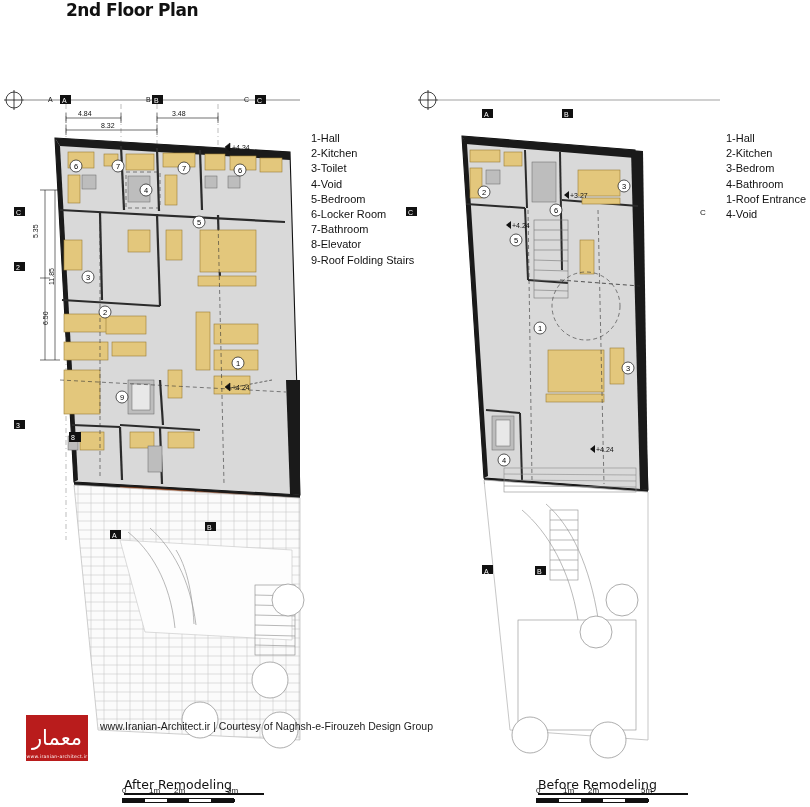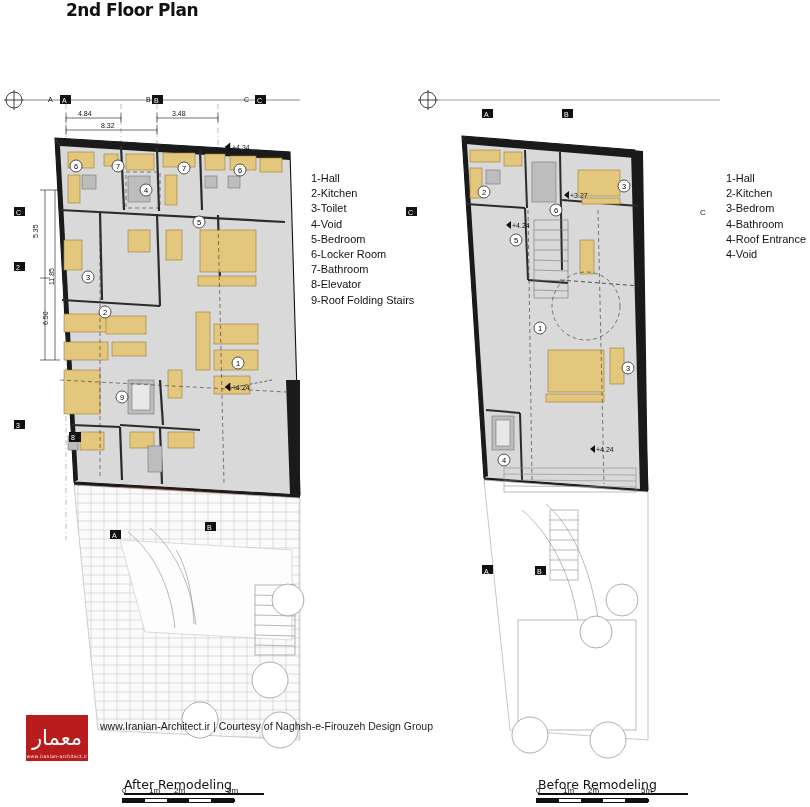--- a/index.html
+++ b/index.html
@@ -14,21 +14,21 @@
   .abs{position:absolute;}
 
   
   #title{
     left:66px;top:0px;
     font-size:17px;font-weight:bold;letter-spacing:-0.5px;
     font-family:"DejaVu Sans", sans-serif;
   }
 
   
-  .legend{font-size:11px;line-height:15.2px;margin-top:40px;}
+  .legend{font-size:11px;line-height:15.2px;}
   .legend div{white-space:nowrap;}
   #legend-after{left:311px;top:131px;}
   #legend-before{left:726px;top:131px;}
 
   
   .plan{position:absolute;}
   .plan svg{display:block;}
 
   
   .caption{
@@ -446,21 +446,21 @@
   <text x="137" y="494" font-size="7" fill="#fff">B</text>
   <text x="84" y="494" font-size="7" fill="#fff">A</text>
 </svg>
 </div>
 
 <div class="abs legend" id="legend-before">
   <div>1-Hall</div>
   <div>2-Kitchen</div>
   <div>3-Bedrom</div>
   <div>4-Bathroom</div>
-  <div>4-Roof Entrance</div>
+  <div>1-Roof Entrance</div>
   <div>4-Void</div>
 </div>
 
 <div class="abs" id="logo">
   <span>معمار</span>
   <span class="sub">www.iranian-architect.ir</span>
 </div>
 <div class="abs" id="footer-text">
   <span>www.Iranian-Architect.ir</span>
   <span>|</span>

